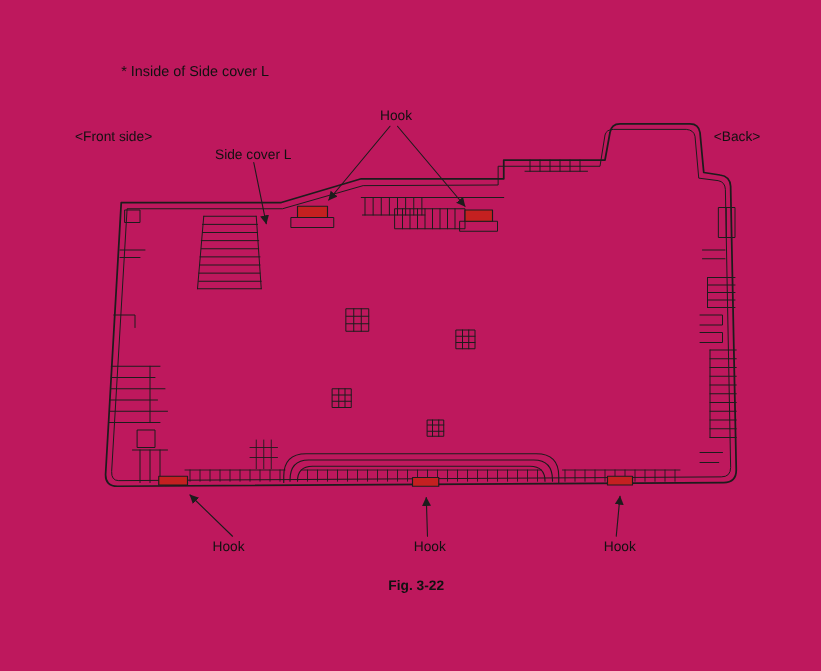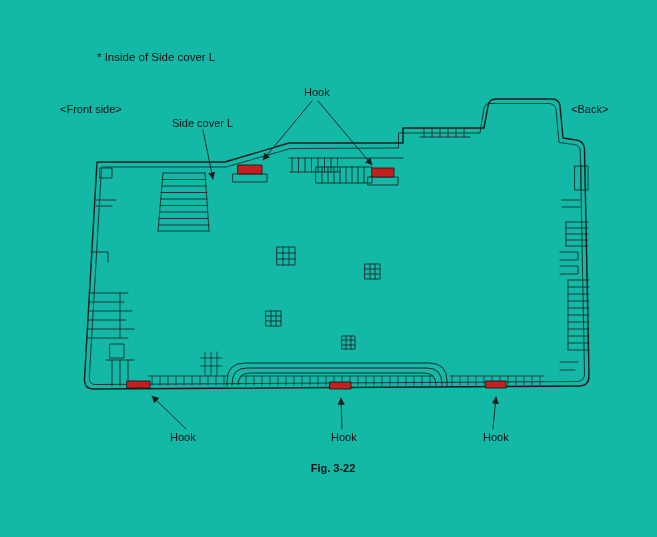--- a/index.html
+++ b/index.html
@@ -4,21 +4,21 @@
 <style>
   html, body {
     margin: 0;
     padding: 0;
     background: #ffffff;
   }
   .figure-canvas {
     position: relative;
     width: 657px;
     height: 537px;
-    background: #14b8a6;
+    background: #be185d;
     overflow: hidden;
   }
   svg {
     display: block;
   }
   svg text {
     font-family: "Liberation Sans", sans-serif;
     font-size: 11px;
     fill: #111111;
   }

